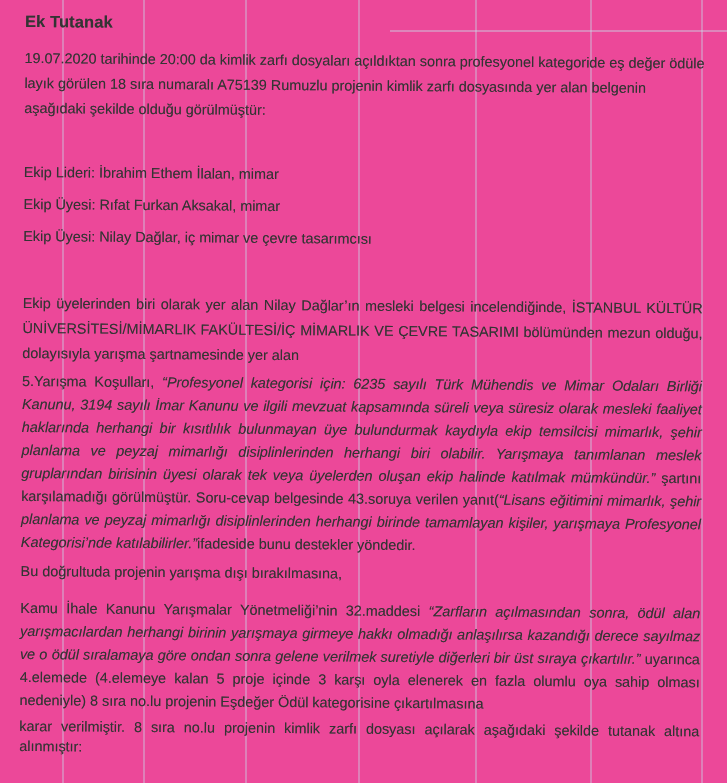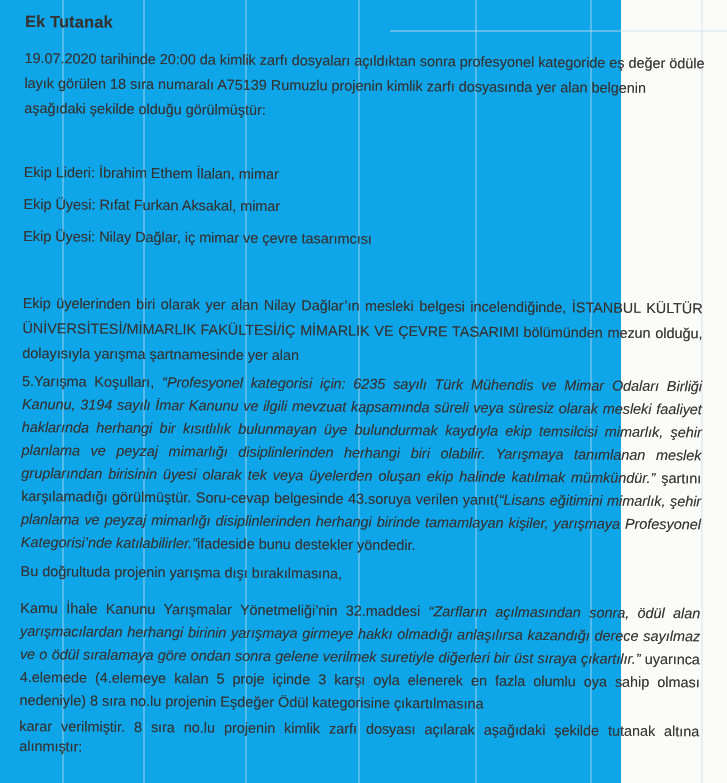--- a/index.html
+++ b/index.html
@@ -9,23 +9,23 @@
   body {
     width: 727px;
     height: 783px;
     overflow: hidden;
     background: #fbfbf9;
     font-family: "Liberation Sans", sans-serif;
     color: #343434;
   }
   .page {
     position: relative;
-    width: 621px;
+    width: 727px;
     height: 783px;
-    background: #0ea5e9;
+    background: #ec4899;
   }
   
   .scanline-v {
     position: absolute;
     top: 0;
     bottom: 0;
     width: 2px;
     background: rgba(199, 221, 233, 0.38);
   }
   .scanline-h {

